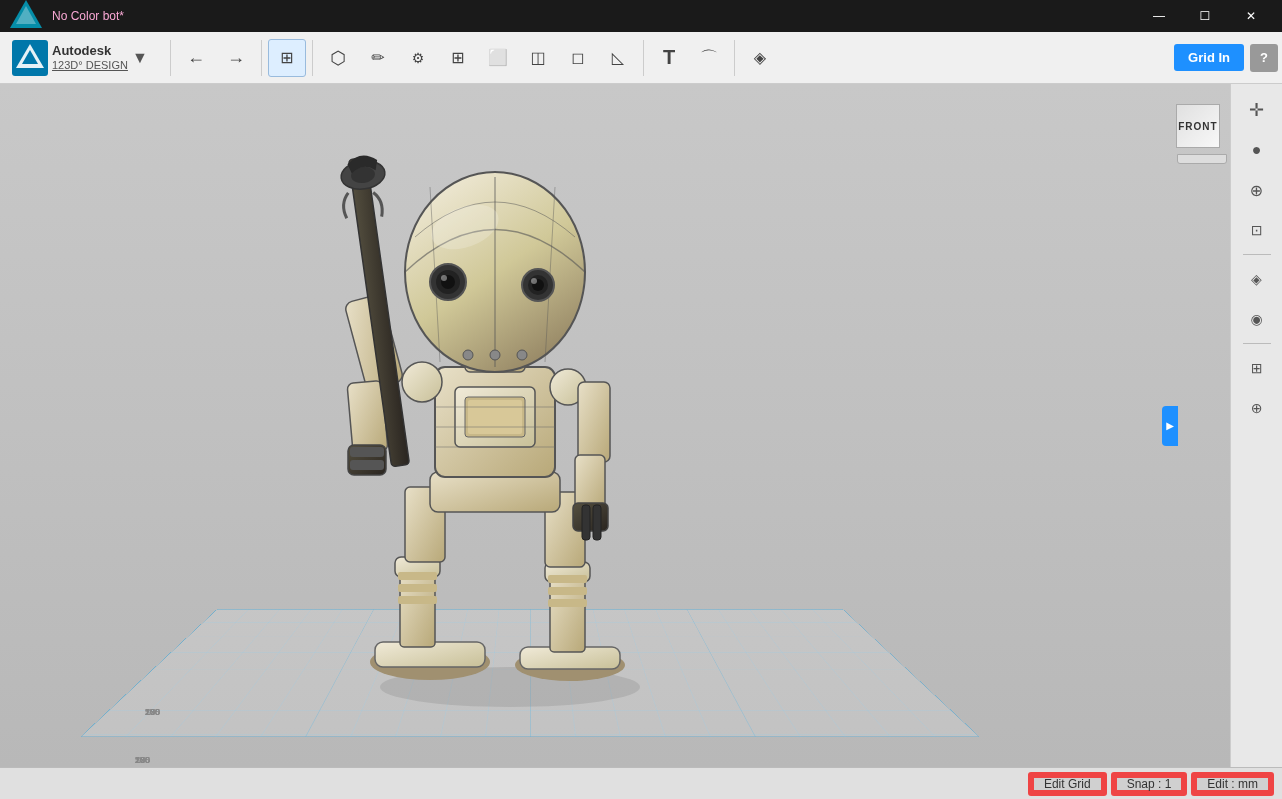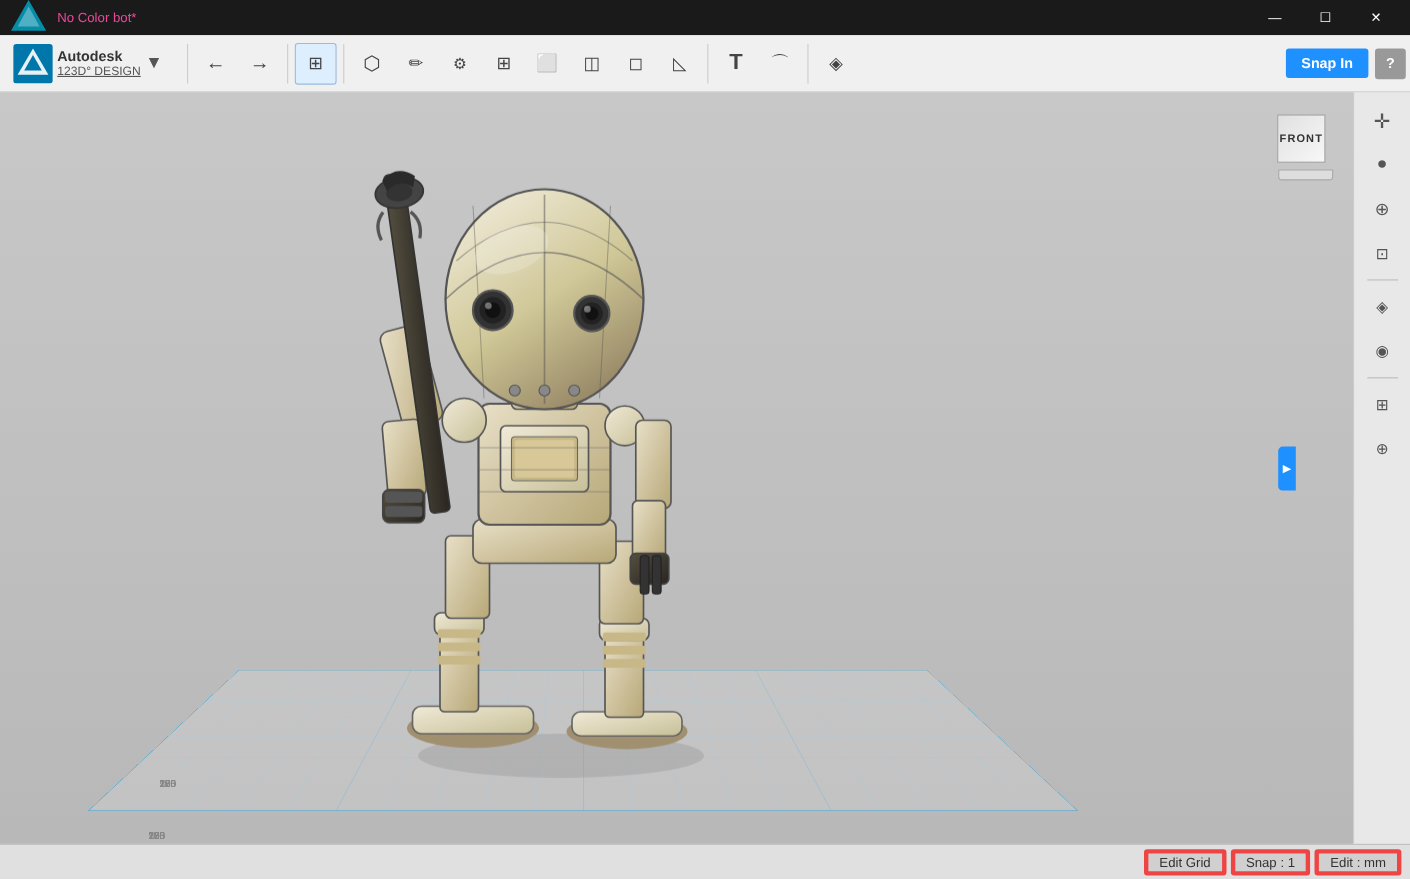--- a/index.html
+++ b/index.html
@@ -7,21 +7,21 @@
 
     
     #titlebar {
       width: 100%; height: 32px;
       background: #1a1a1a;
       display: flex; align-items: center; justify-content: space-between;
       padding: 0 8px;
       user-select: none;
     }
     #titlebar-left { display: flex; align-items: center; gap: 8px; }
-    #titlebar-title { color: #ec4899; font-size: 12px; }
+    #titlebar-title { color: #f9a8d4; font-size: 12px; }
     #titlebar-controls { display: flex; gap: 0; }
     .title-btn {
       width: 46px; height: 32px;
       background: transparent; border: none; color: #ffffff;
       font-size: 12px; cursor: pointer; display: flex; align-items: center; justify-content: center;
     }
 
     
     #toolbar {
       width: 100%; height: 52px;
@@ -153,21 +153,21 @@
       width: 100%; height: 32px;
       background: #e0e0e0;
       border-top: 1px solid #bbb;
       display: flex; align-items: center; justify-content: flex-end;
       padding: 0 8px;
       gap: 0;
     }
     .status-item {
       height: 24px;
       background: #d0d0d0;
-      border: 4px solid #ef4444;
+      border: 6px solid #ef4444;
       border-radius: 3px;
       padding: 0 10px;
       font-size: 12px;
       display: flex; align-items: center;
       margin-left: 4px;
       cursor: pointer;
       color: #333;
     }
 
     
@@ -281,21 +281,21 @@
   </button>
 
   <div class="tb-separator"></div>
 
   <button class="tb-btn" title="Material">
     <span style="font-size:16px;">◈</span>
   </button>
 
   <div style="flex:1;"></div>
 
-  <button id="signin-btn">Snap In</button>
+  <button id="signin-btn">Grid In</button>
   <button id="help-btn">?</button>
 </div>
 
 <div id="main">
 
   <div id="viewport">
 
     <svg id="grid-floor" style="position:absolute; bottom:30px; left:80px; width:900px; height:320px;" viewBox="0 0 900 320">
 
       <defs>
@@ -447,21 +447,21 @@
         <circle cx="338" cy="178" r="10" fill="#222"></circle>
         <circle cx="338" cy="178" r="6" fill="#111"></circle>
         <circle cx="334" cy="174" r="3" fill="white" opacity="0.4"></circle>
 
         <circle cx="268" cy="248" r="5" fill="#888" stroke="#555" stroke-width="1"></circle>
         <circle cx="295" cy="248" r="5" fill="#888" stroke="#555" stroke-width="1"></circle>
         <circle cx="322" cy="248" r="5" fill="#888" stroke="#555" stroke-width="1"></circle>
       </svg>
     </div>
 
-    <div id="view-cube" style="position:absolute; top:20px; right:17px; width:52px; height:52px;">
+    <div id="view-cube" style="position:absolute; top:20px; right:2px; width:52px; height:52px;">
       <div id="view-cube-inner">
         <span style="font-size:10px;font-weight:bold;color:#333;letter-spacing:1px;">FRONT</span>
       </div>
       <div style="position:absolute;bottom:-8px;left:50%;transform:translateX(-50%);width:50px;height:10px;background:#ddd;border:1px solid #aaa;border-radius:0 0 3px 3px;"></div>
     </div>
 
     <div id="right-edge" style="right:52px;">
       <span>▶</span>
     </div>
   </div>

